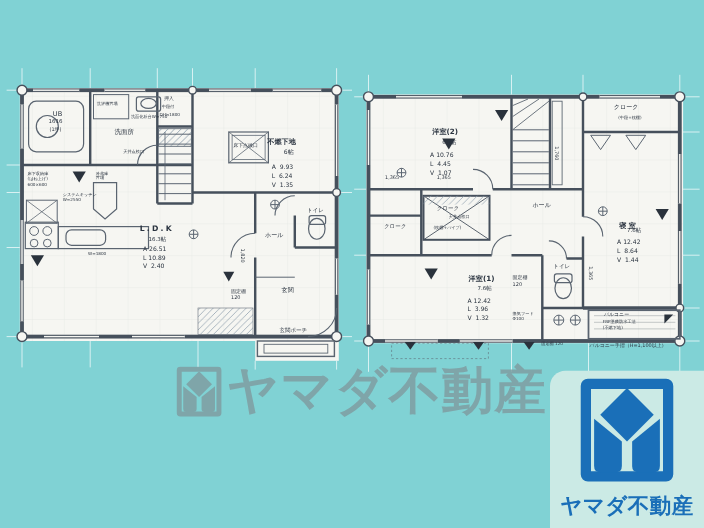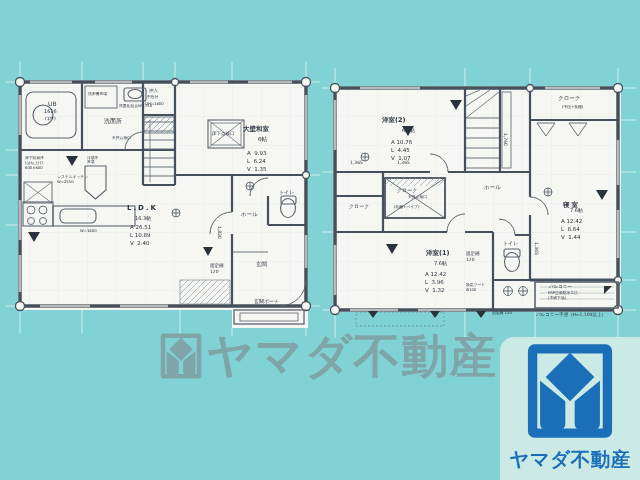--- a/index.html
+++ b/index.html
@@ -202,21 +202,21 @@
       <div class="lbl s6" style="left: 48px; top: 100px;">UB</div>
       <div class="lbl s5" style="left: 44px; top: 108px;">1616</div>
       <div class="lbl s45" style="left: 45px; top: 116px;">(1坪)</div>
       <div class="lbl s6" style="left: 104px; top: 117px;">洗面所</div>
       <div class="lbl s38" style="left: 88px; top: 92px;">洗濯機置場</div>
       <div class="lbl s38" style="left: 119px; top: 104px;">洗面化粧台W=750</div>
       <div class="lbl s38" style="left: 112px; top: 136px;">天井点検口</div>
       <div class="lbl s45" style="left: 149px; top: 88px;">押入</div>
       <div class="lbl s38" style="left: 147px; top: 95px;">中段付</div>
       <div class="lbl s38" style="left: 145px; top: 102px;">DH≒1800</div>
-      <div class="lbl s65" style="left: 243px; top: 125px;">大壁和室</div>
+      <div class="lbl s65" style="left: 243px; top: 125px;">不燃下地</div>
       <div class="lbl s55" style="left: 258px; top: 136px;">6帖</div>
       <div class="lbl s55" style="left: 247px; top: 150px;">A  9.93</div>
       <div class="lbl s55" style="left: 247px; top: 158px;">L  6.24</div>
       <div class="lbl s55" style="left: 247px; top: 166px;">V  1.35</div>
       <div class="lbl s45" style="left: 212px; top: 131px;">床下点検口</div>
       <div class="lbl s7 ls" style="left: 127px; top: 204px;">L.D.K</div>
       <div class="lbl s5" style="left: 135px; top: 215px;">16.3帖</div>
       <div class="lbl s55" style="left: 130px; top: 224px;">A 26.51</div>
       <div class="lbl s55" style="left: 130px; top: 232px;">L 10.89</div>
       <div class="lbl s55" style="left: 130px; top: 240px;">V  2.40</div>
@@ -227,21 +227,21 @@
       <div class="lbl s38" style="left: 57px; top: 175px;">システムキッチン
 W=2550</div>
       <div class="lbl s38" style="left: 80px; top: 229px;">W=1800</div>
       <div class="lbl s55" style="left: 241px; top: 211px;">ホール</div>
       <div class="lbl s5" style="left: 279px; top: 189px;">トイレ</div>
       <div class="lbl s55" style="left: 256px; top: 261px;">玄関</div>
       <div class="lbl s5" style="left: 254px; top: 298px;">玄関ポーチ</div>
       <div class="lbl s45" style="left: 210px; top: 263px;">固定棚
 120</div>
       <div class="lbl s45 v" style="left: 216px; top: 226px;">1,820</div>
-      <div class="lbl s65" style="left: 382px; top: 116px;">洋室(2)</div>
+      <div class="lbl s65" style="left: 393px; top: 116px;">洋室(2)</div>
       <div class="lbl s5" style="left: 402px; top: 127px;">6.6帖</div>
       <div class="lbl s55" style="left: 391px; top: 139px;">A 10.76</div>
       <div class="lbl s55" style="left: 391px; top: 147px;">L  4.45</div>
       <div class="lbl s55" style="left: 391px; top: 155px;">V  1.07</div>
       <div class="lbl s55" style="left: 558px; top: 95px;">クローク</div>
       <div class="lbl s38" style="left: 562px; top: 105px;">(中段+枕棚)</div>
       <div class="lbl s65 ls" style="left: 563px; top: 201px;">寝室</div>
       <div class="lbl s5" style="left: 570px; top: 207px;">7.6帖</div>
       <div class="lbl s55" style="left: 561px; top: 218px;">A 12.42</div>
       <div class="lbl s55" style="left: 561px; top: 226px;">L  8.64</div>

